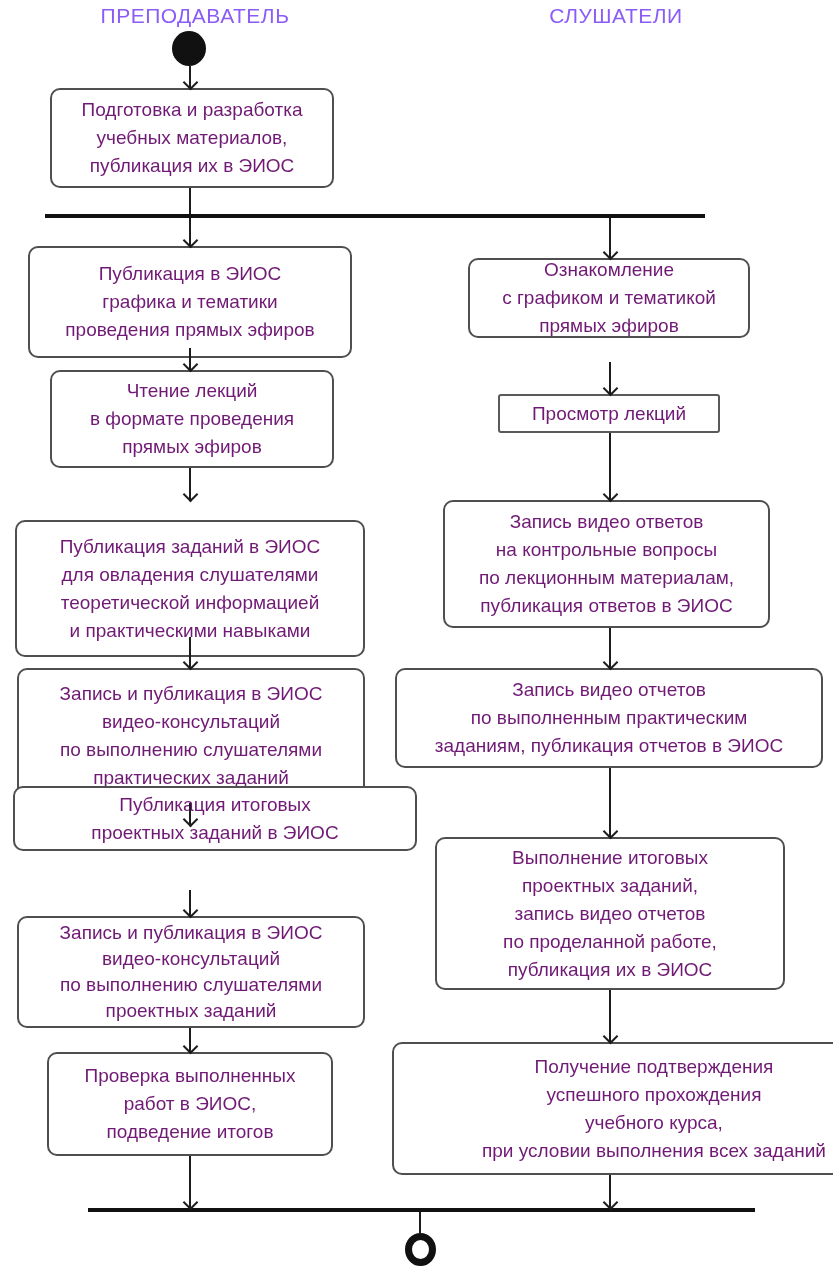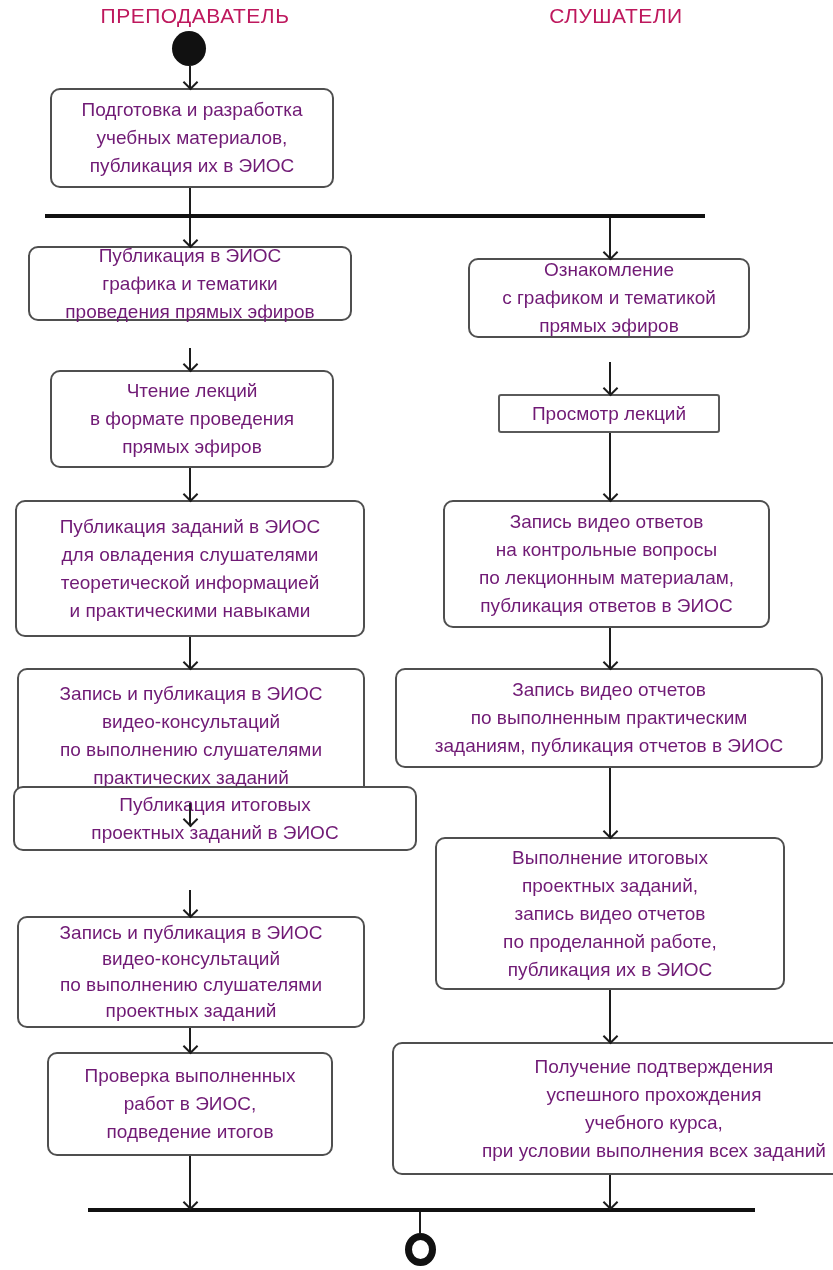--- a/index.html
+++ b/index.html
@@ -10,21 +10,21 @@
     background: #ffffff;
     font-family: "Liberation Sans", sans-serif;
     color: #262626;
     overflow: hidden;
   }
   .lane-title {
     position: absolute;
     font-size: 21px;
     font-weight: 400;
     letter-spacing: 0.5px;
-    color: #be185d;
+    color: #8b5cf6;
     text-align: center;
     white-space: nowrap;
   }
   #t-teacher  { left: 60px;  top: 4px; width: 270px; }
   #t-students { left: 491px; top: 4px; width: 250px; }
 
   .node {
     position: absolute;
     box-sizing: border-box;
     background: #ffffff;
@@ -33,23 +33,23 @@
     display: flex;
     align-items: center;
     justify-content: center;
     text-align: center;
     font-size: 19px;
     line-height: 28px;
     white-space: pre-line;
     color: #701a75;
   }
   #l1 { left: 50px;  top: 88px;   width: 284px; height: 100px; }
-  #l2 { left: 28px;  top: 246px;  width: 324px; height: 75px; }
+  #l2 { left: 28px;  top: 246px;  width: 324px; height: 112px; }
   #l3 { left: 50px;  top: 370px;  width: 284px; height: 98px;  }
-  #l4 { left: 15px;  top: 500px;  width: 350px; height: 137px; }
+  #l4 { left: 15px;  top: 520px;  width: 350px; height: 137px; }
   #l5 { left: 17px;  top: 668px;  width: 348px; height: 135px; }
   #l6 { left: 13px;  top: 786px;  width: 404px; height: 65px;  }
   #l7 { left: 17px;  top: 916px;  width: 348px; height: 112px; line-height: 26px; }
   #l8 { left: 47px;  top: 1052px; width: 286px; height: 104px; }
   #r1 { left: 468px; top: 258px;  width: 282px; height: 80px; }
   #r2 { left: 498px; top: 394px;  width: 222px; height: 39px; border-radius: 3px; border-color: #5a5a5a; }
   #r3 { left: 443px; top: 500px;  width: 327px; height: 128px; }
   #r4 { left: 395px; top: 668px;  width: 428px; height: 100px; }
   #r5 { left: 435px; top: 837px;  width: 350px; height: 153px; }
   #r6 { left: 392px; top: 1042px; width: 524px; height: 133px; }

